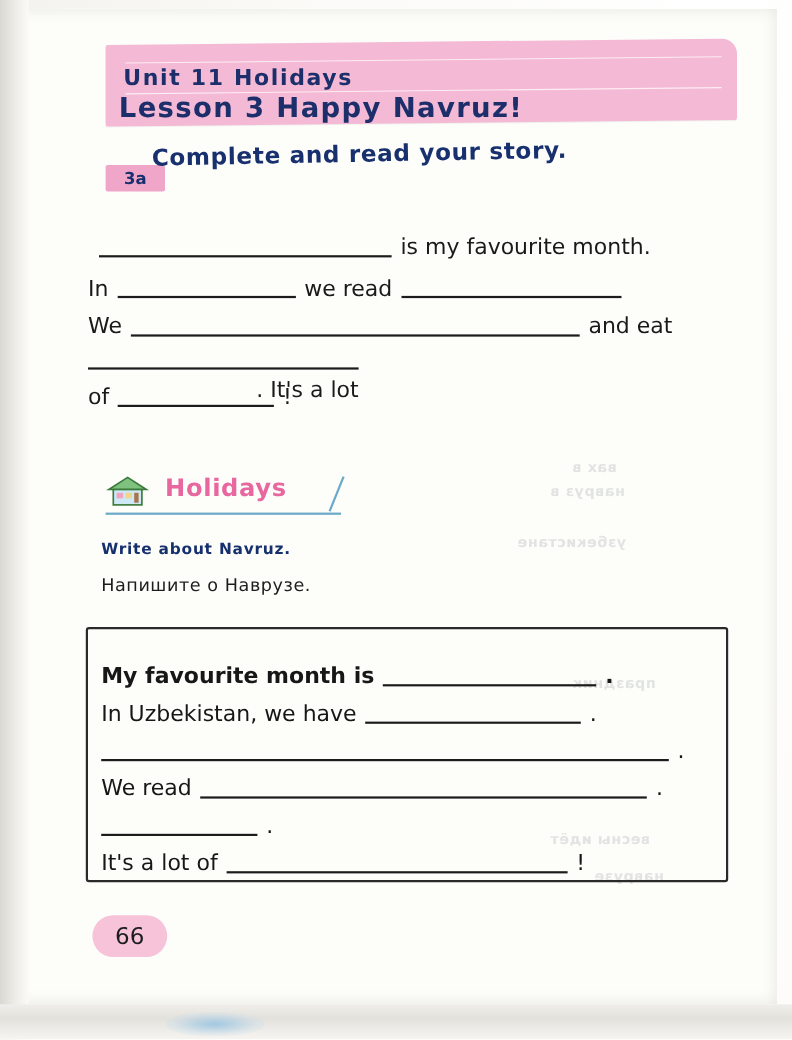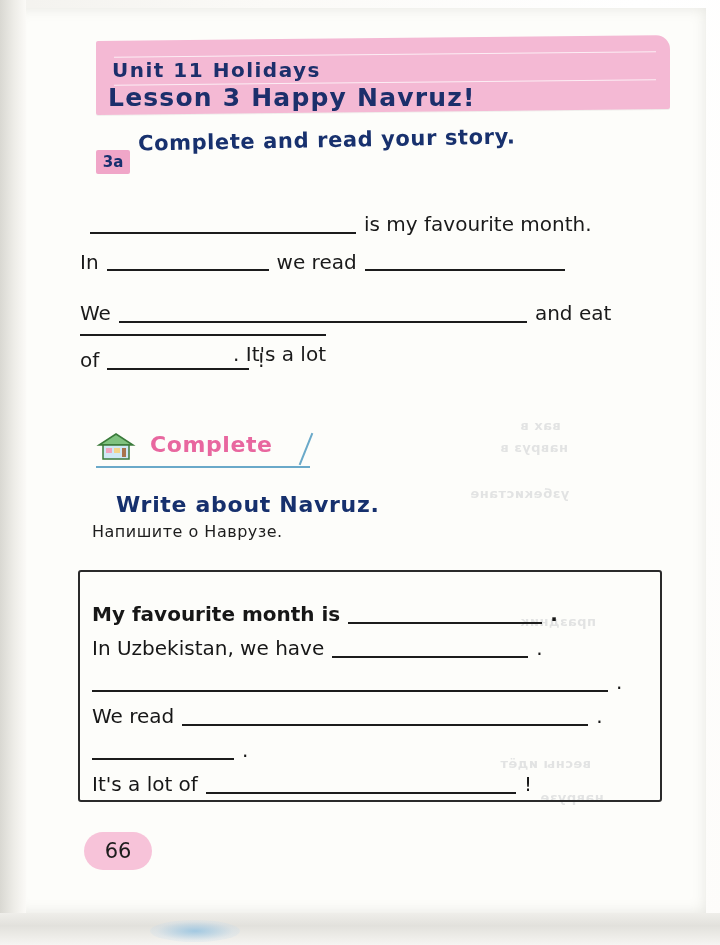--- a/index.html
+++ b/index.html
@@ -80,21 +80,21 @@
   #lesson-title {
     left: 108px; top: 83px;
     font-size: 25px;
     letter-spacing: 1.2px;
   }
 
   
   #ex-num {
     position: absolute;
     left: 96px; top: 150px;
-    width: 34px; height: 24px;
+    width: 54px; height: 24px;
     background: #f0a6c8;
     color: #17306e;
     font-size: 15px;
     font-weight: bold;
     display: flex;
     align-items: center;
     justify-content: center;
     border-radius: 2px;
     font-family: "DejaVu Sans", sans-serif;
   }
@@ -158,26 +158,25 @@
     position: absolute;
     left: 305px; top: 432px;
     width: 2px; height: 34px;
     background: #6aa9c9;
     transform: rotate(22deg);
   }
 
   #hw-title {
     position: absolute;
     left: 92px; top: 492px;
-    font-size: 22px;
+    font-size: 14px;
     font-weight: bold;
     color: #16306d;
     letter-spacing: 0.7px;
     font-family: "DejaVu Sans", sans-serif;
-    margin-left: 24px;
   }
   #hw-title-ru {
     position: absolute;
     left: 92px; top: 522px;
     font-size: 16px;
     color: #1d1d1d;
     letter-spacing: 0.5px;
     font-family: "DejaVu Sans", sans-serif;
   }
 
@@ -268,21 +267,21 @@
       <span class="word">is  my  favourite  month.</span>
     </div>
 
     <div class="story-row" style="left:14px; top:52px;align-items:center;">
       <span class="word">In</span>
       <span class="blank" style="width:162px;"></span>
       <span class="word">we  read</span>
       <span class="blank" style="width:200px;"></span>
     </div>
 
-    <div class="story-row" style="left:14px; top:103px;">
+    <div class="story-row" style="left:14px; top:86px;">
       <span class="word">We</span>
       <span class="blank" style="width:408px;"></span>
       <span class="word">and  eat</span>
     </div>
 
     <div class="story-row" style="left:14px; top:118px;flex-direction:column;">
       <span class="blank" style="width:246px;"></span>
       <span class="word">.  It's  a  lot</span>
     </div>
 
@@ -296,21 +295,21 @@
 
   <div id="hw-icon">
     <svg width="40" height="30" viewBox="0 0 40 30">
       <polygon points="20,2 37,13 3,13" fill="#7fc27f" stroke="#3a7a3a" stroke-width="1.5"></polygon>
       <rect x="7" y="13" width="26" height="14" fill="#cfe8f5" stroke="#3a7a3a" stroke-width="1.5"></rect>
       <rect x="10" y="16" width="6" height="5" fill="#f2a3c0"></rect>
       <rect x="18" y="16" width="6" height="5" fill="#f2d48a"></rect>
       <rect x="26" y="16" width="4" height="9" fill="#a8744d"></rect>
     </svg>
   </div>
-  <div id="hw-label">Complete</div>
+  <div id="hw-label">Holidays</div>
   <div id="hw-underline"></div>
   <div id="hw-slash"></div>
 
   <div id="hw-title">Write  about  Navruz.</div>
   <div id="hw-title-ru">Напишите  о  Наврузе.</div>
 
   <div id="hw-box"></div>
   <div id="hw-box-inner">
 
     <div class="hw-row" style="left:0px; top:16px;font-weight:bold;">

